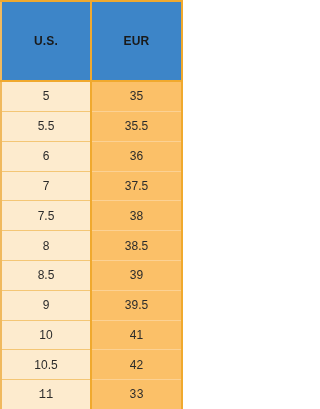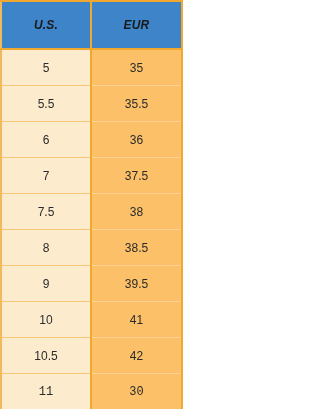--- a/index.html
+++ b/index.html
@@ -36,23 +36,22 @@
 
   thead th {
     height: 46px;
     background: #3d85c8;
     color: #1a1a1a;
     font-size: 12px;
     font-weight: bold;
     text-align: center;
     vertical-align: middle;
     letter-spacing: 0.2px;
-    padding: 0;
+    padding: 16px;
     border-bottom: 2px solid #f0a92e;
-    font-style: italic;
   }
   thead th.th-us {
     border-right: 2px solid #f0a92e;
   }
 
   tbody td {
     height: 25.7px;
     font-size: 12px;
     font-weight: normal;
     color: #2b2b2b;
@@ -111,30 +110,34 @@
         </tr>
         <tr>
           <td class="cell-us">7.5</td>
           <td class="cell-eur">38</td>
         </tr>
         <tr>
           <td class="cell-us">8</td>
           <td class="cell-eur">38.5</td>
         </tr>
         <tr>
+          <td class="cell-us">8.5</td>
+          <td class="cell-eur">39</td>
+        </tr>
+        <tr>
           <td class="cell-us">9</td>
           <td class="cell-eur">39.5</td>
         </tr>
         <tr>
           <td class="cell-us">10</td>
           <td class="cell-eur">41</td>
         </tr>
         <tr>
           <td class="cell-us">10.5</td>
           <td class="cell-eur">42</td>
         </tr>
         <tr>
           <td class="cell-us">11</td>
-          <td class="cell-eur">30</td>
+          <td class="cell-eur">33</td>
         </tr>
       </tbody>
   </table>
 </div>
 
 </body></html>

